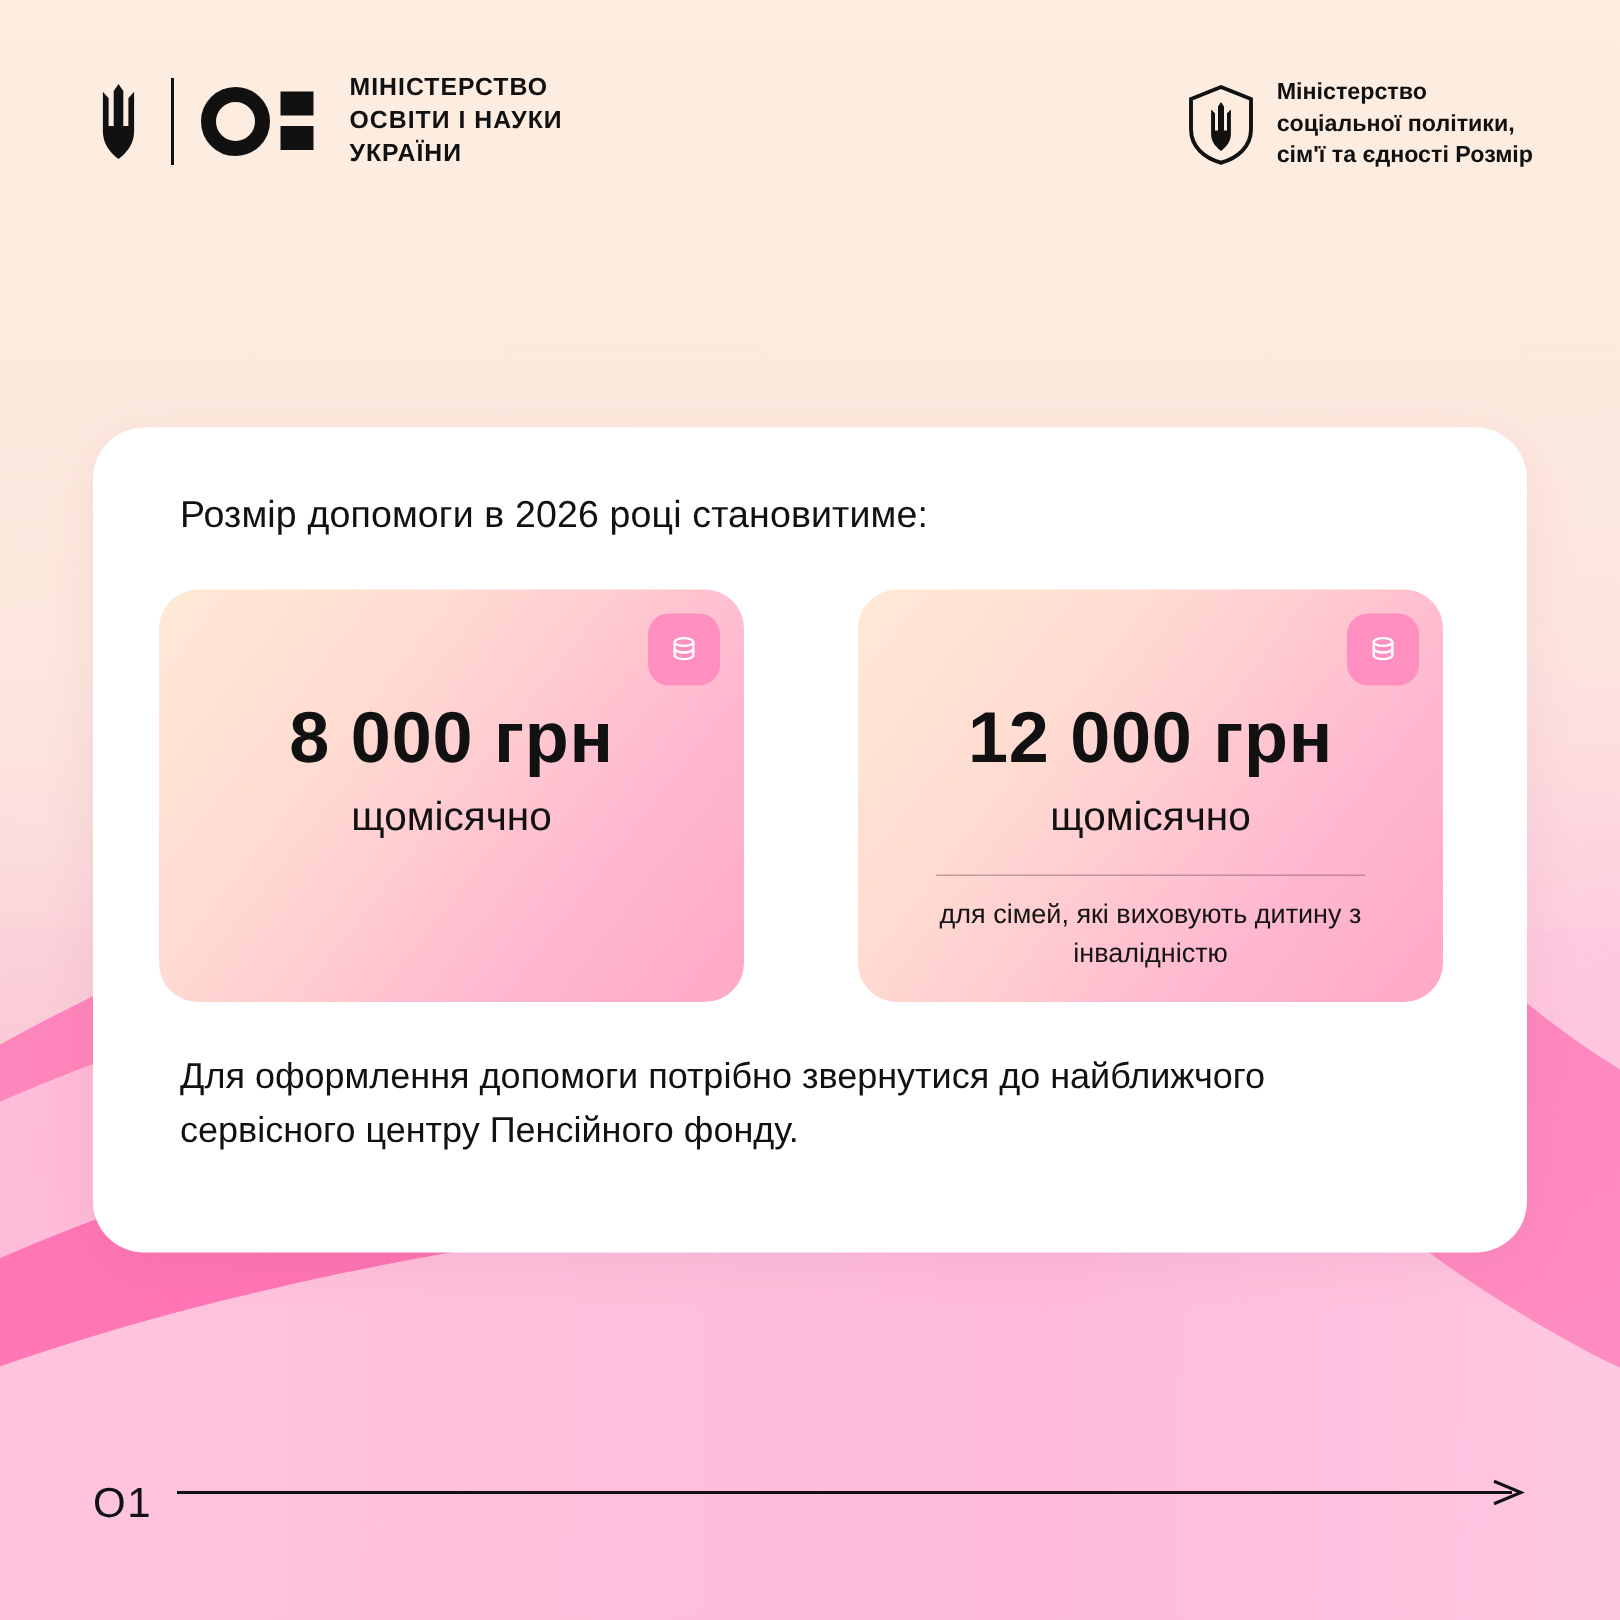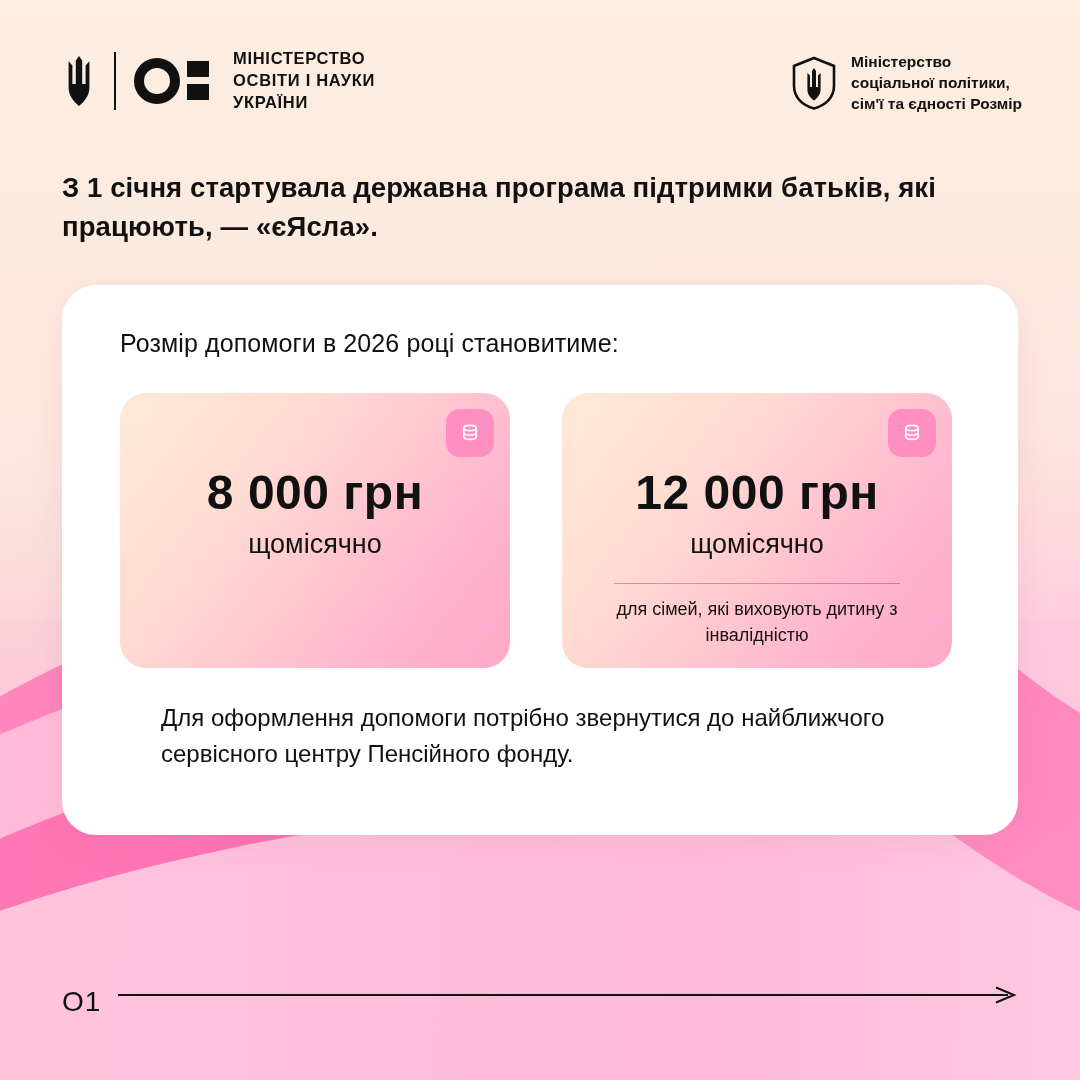--- a/index.html
+++ b/index.html
@@ -196,24 +196,24 @@
     position: absolute;
     left: 58px;
     top: 44px;
     font-size: 25px;
     color: #111;
     letter-spacing: .1px;
   }
 
   .amount-row {
     position: absolute;
-    left: 58px;
+    left: 44px;
     top: 108px;
     display: flex;
-    gap: 52px;
+    gap: 76px;
   }
   .amount-box {
     position: relative;
     width: 390px;
     height: 275px;
     border-radius: 26px;
     background: linear-gradient(128deg, #ffe9d6 0%, #ffdcd2 32%, #ffb8cf 72%, #ffa8c8 100%);
   }
   .coin-badge {
     position: absolute;
@@ -267,21 +267,20 @@
   }
 
   .card-footer {
     position: absolute;
     left: 58px;
     top: 415px;
     width: 840px;
     font-size: 24px;
     line-height: 1.48;
     color: #111;
-    margin-left: 41px;
   }
 
   
   .page-number {
     position: absolute;
     left: 62px;
     bottom: 62px;
     font-size: 28px;
     color: #111;
     letter-spacing: 1px;
@@ -335,21 +334,20 @@
       </svg>
       <div class="msp-text">
         <div>Міністерство</div>
         <div>соціальної політики,</div>
         <div>сім'ї та єдності Розмір</div>
       </div>
     </div>
 
   </div>
 
-  <div class="headline">З 1 січня стартувала державна програма підтримки батьків, які працюють, — «єЯсла».</div>
 
   <div class="card">
 
     <div class="card-lead">Розмір допомоги в 2026 році становитиме:</div>
 
     <div class="amount-row">
 
       <div class="amount-box">
         <div class="coin-badge">
           <svg width="26" height="26" viewBox="0 0 26 26">

